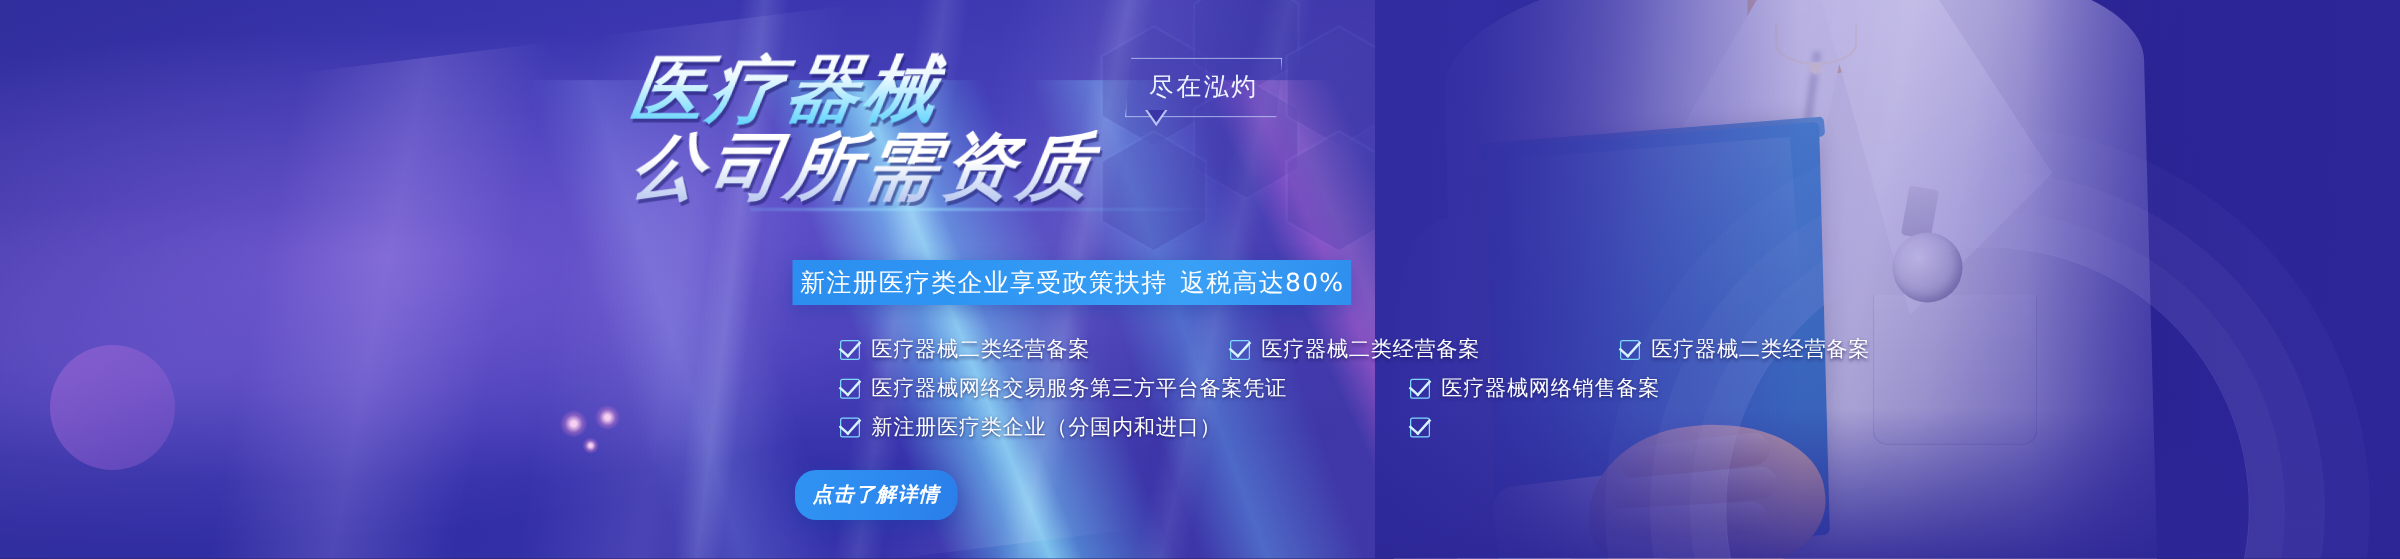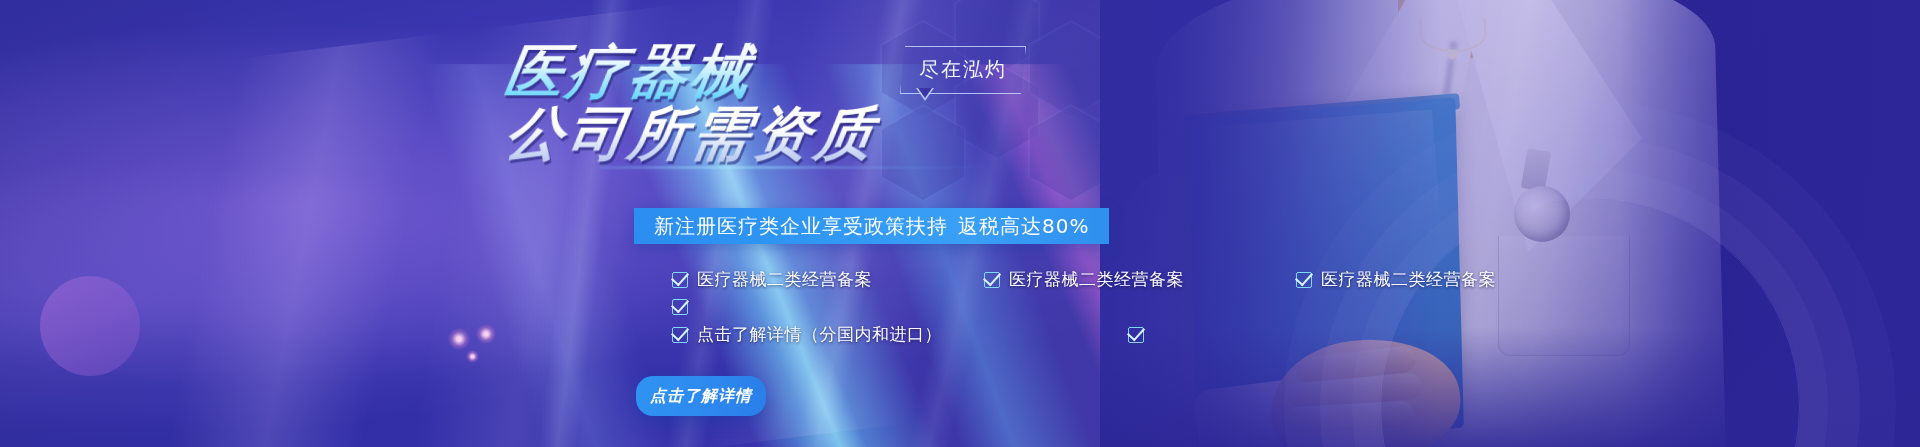--- a/index.html
+++ b/index.html
@@ -263,21 +263,21 @@
     border-top:13px solid rgba(200,215,255,.85);
   }
   .tag-tail::after{
     content:""; position:absolute; left:-7px; top:-13px; width:0; height:0;
     border-left:7px solid transparent; border-right:7px solid transparent;
     border-top:10px solid #3a34a6;
   }
 
   .ribbon{
     position:absolute; left:634px; top:208px; height:36px;
-    display:flex; align-items:center; padding:0 20px;
+    display:flex; align-items:center; padding:0 6px;
     background:linear-gradient(90deg,#2b8ef0 0%,#2f96f3 35%,#3aa0f6 70%,#2f8fee 100%);
     color:#fff; font-size:20px; letter-spacing:1px; white-space:nowrap;
     box-shadow:0 4px 14px rgba(20,60,160,.35);
     font-family:"DejaVu Sans","Liberation Sans",sans-serif;
   }
   .ribbon b{ font-weight:normal; }
 
   .checklist{ position:absolute; left:628px; top:268px; }
   .crow{ display:flex; align-items:center; margin-bottom:8px; }
   .citem{ display:flex; align-items:center; white-space:nowrap;margin-left:44px; }
@@ -396,27 +396,32 @@
         </div>
         <div class="citem">
           <span class="chk"></span>
           <span class="label">医疗器械二类经营备案</span>
         </div>
       </div>
 
       <div class="crow">
         <div class="citem col-left">
           <span class="chk"></span>
+          <span class="label">医疗器械网络交易服务第三方平台备案凭证</span>
+        </div>
+        <div class="citem">
+          <span class="chk"></span>
+          <span class="label">医疗器械网络销售备案</span>
         </div>
       </div>
 
       <div class="crow">
         <div class="citem col-left">
           <span class="chk"></span>
-          <span class="label">点击了解详情（分国内和进口）</span>
+          <span class="label">新注册医疗类企业（分国内和进口）</span>
         </div>
         <div class="citem">
           <span class="chk"></span>
         </div>
       </div>
 
     </div>
 
     <div class="cta">点击了解详情</div>
 

